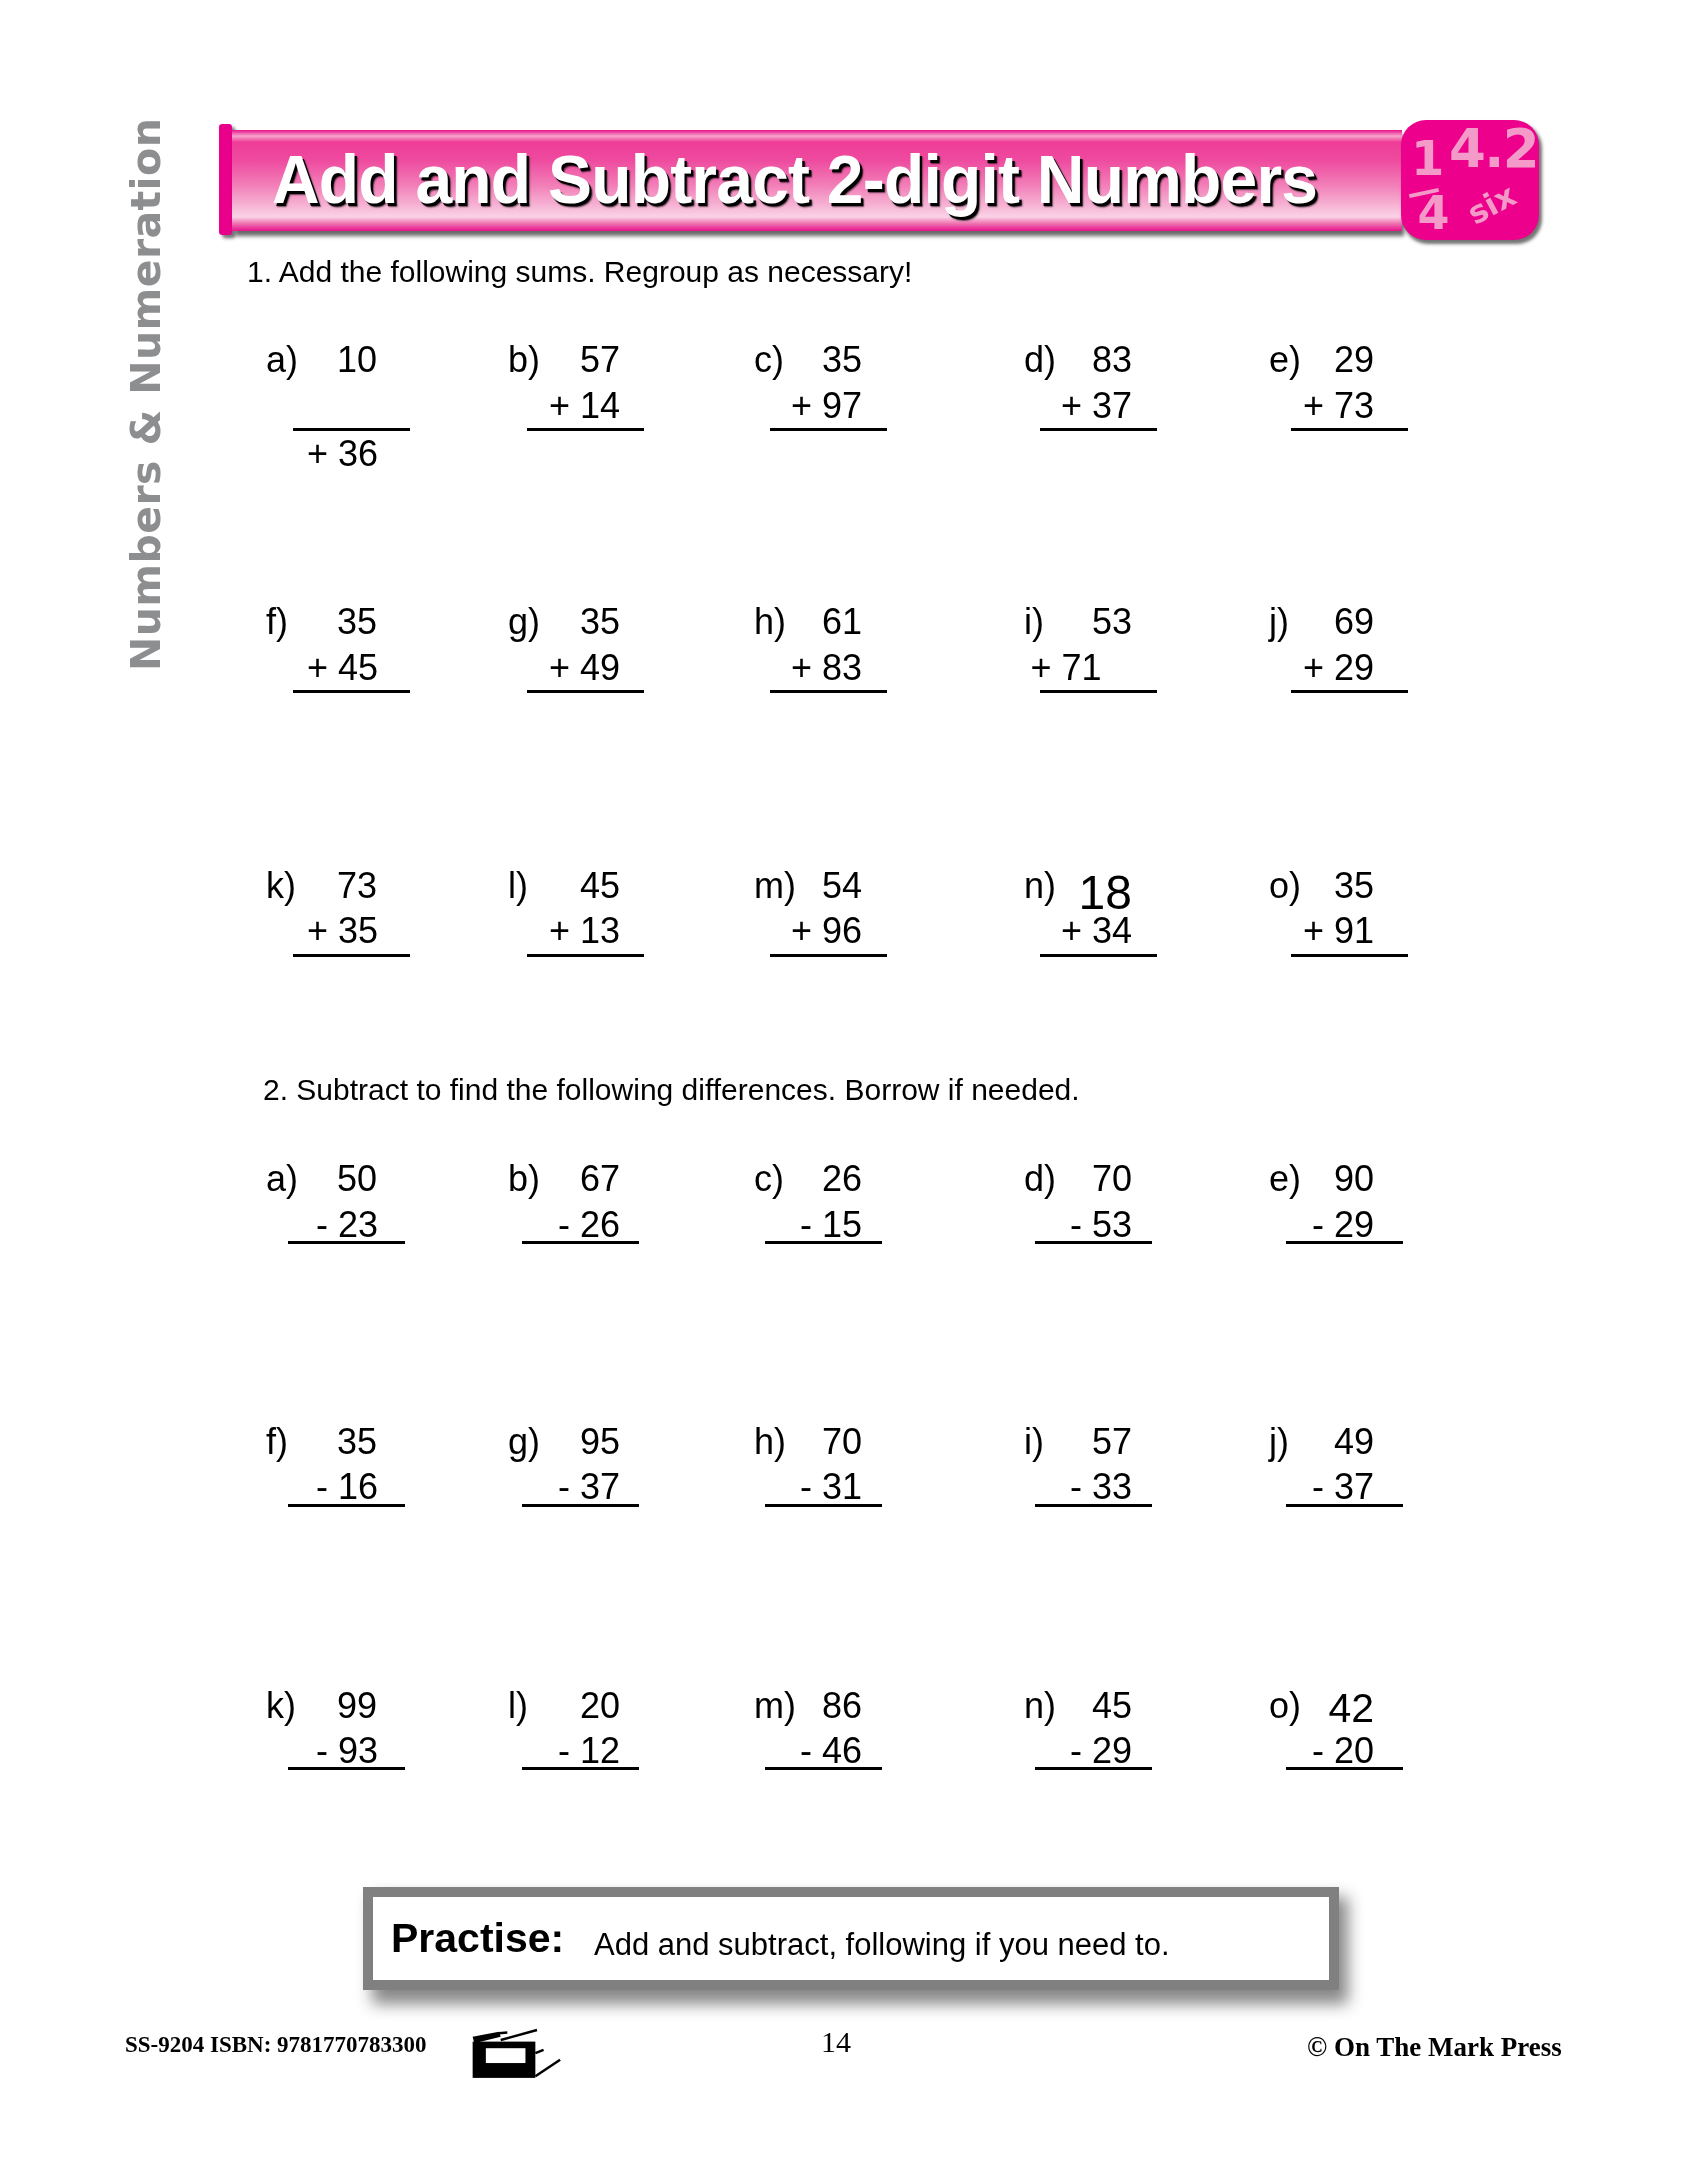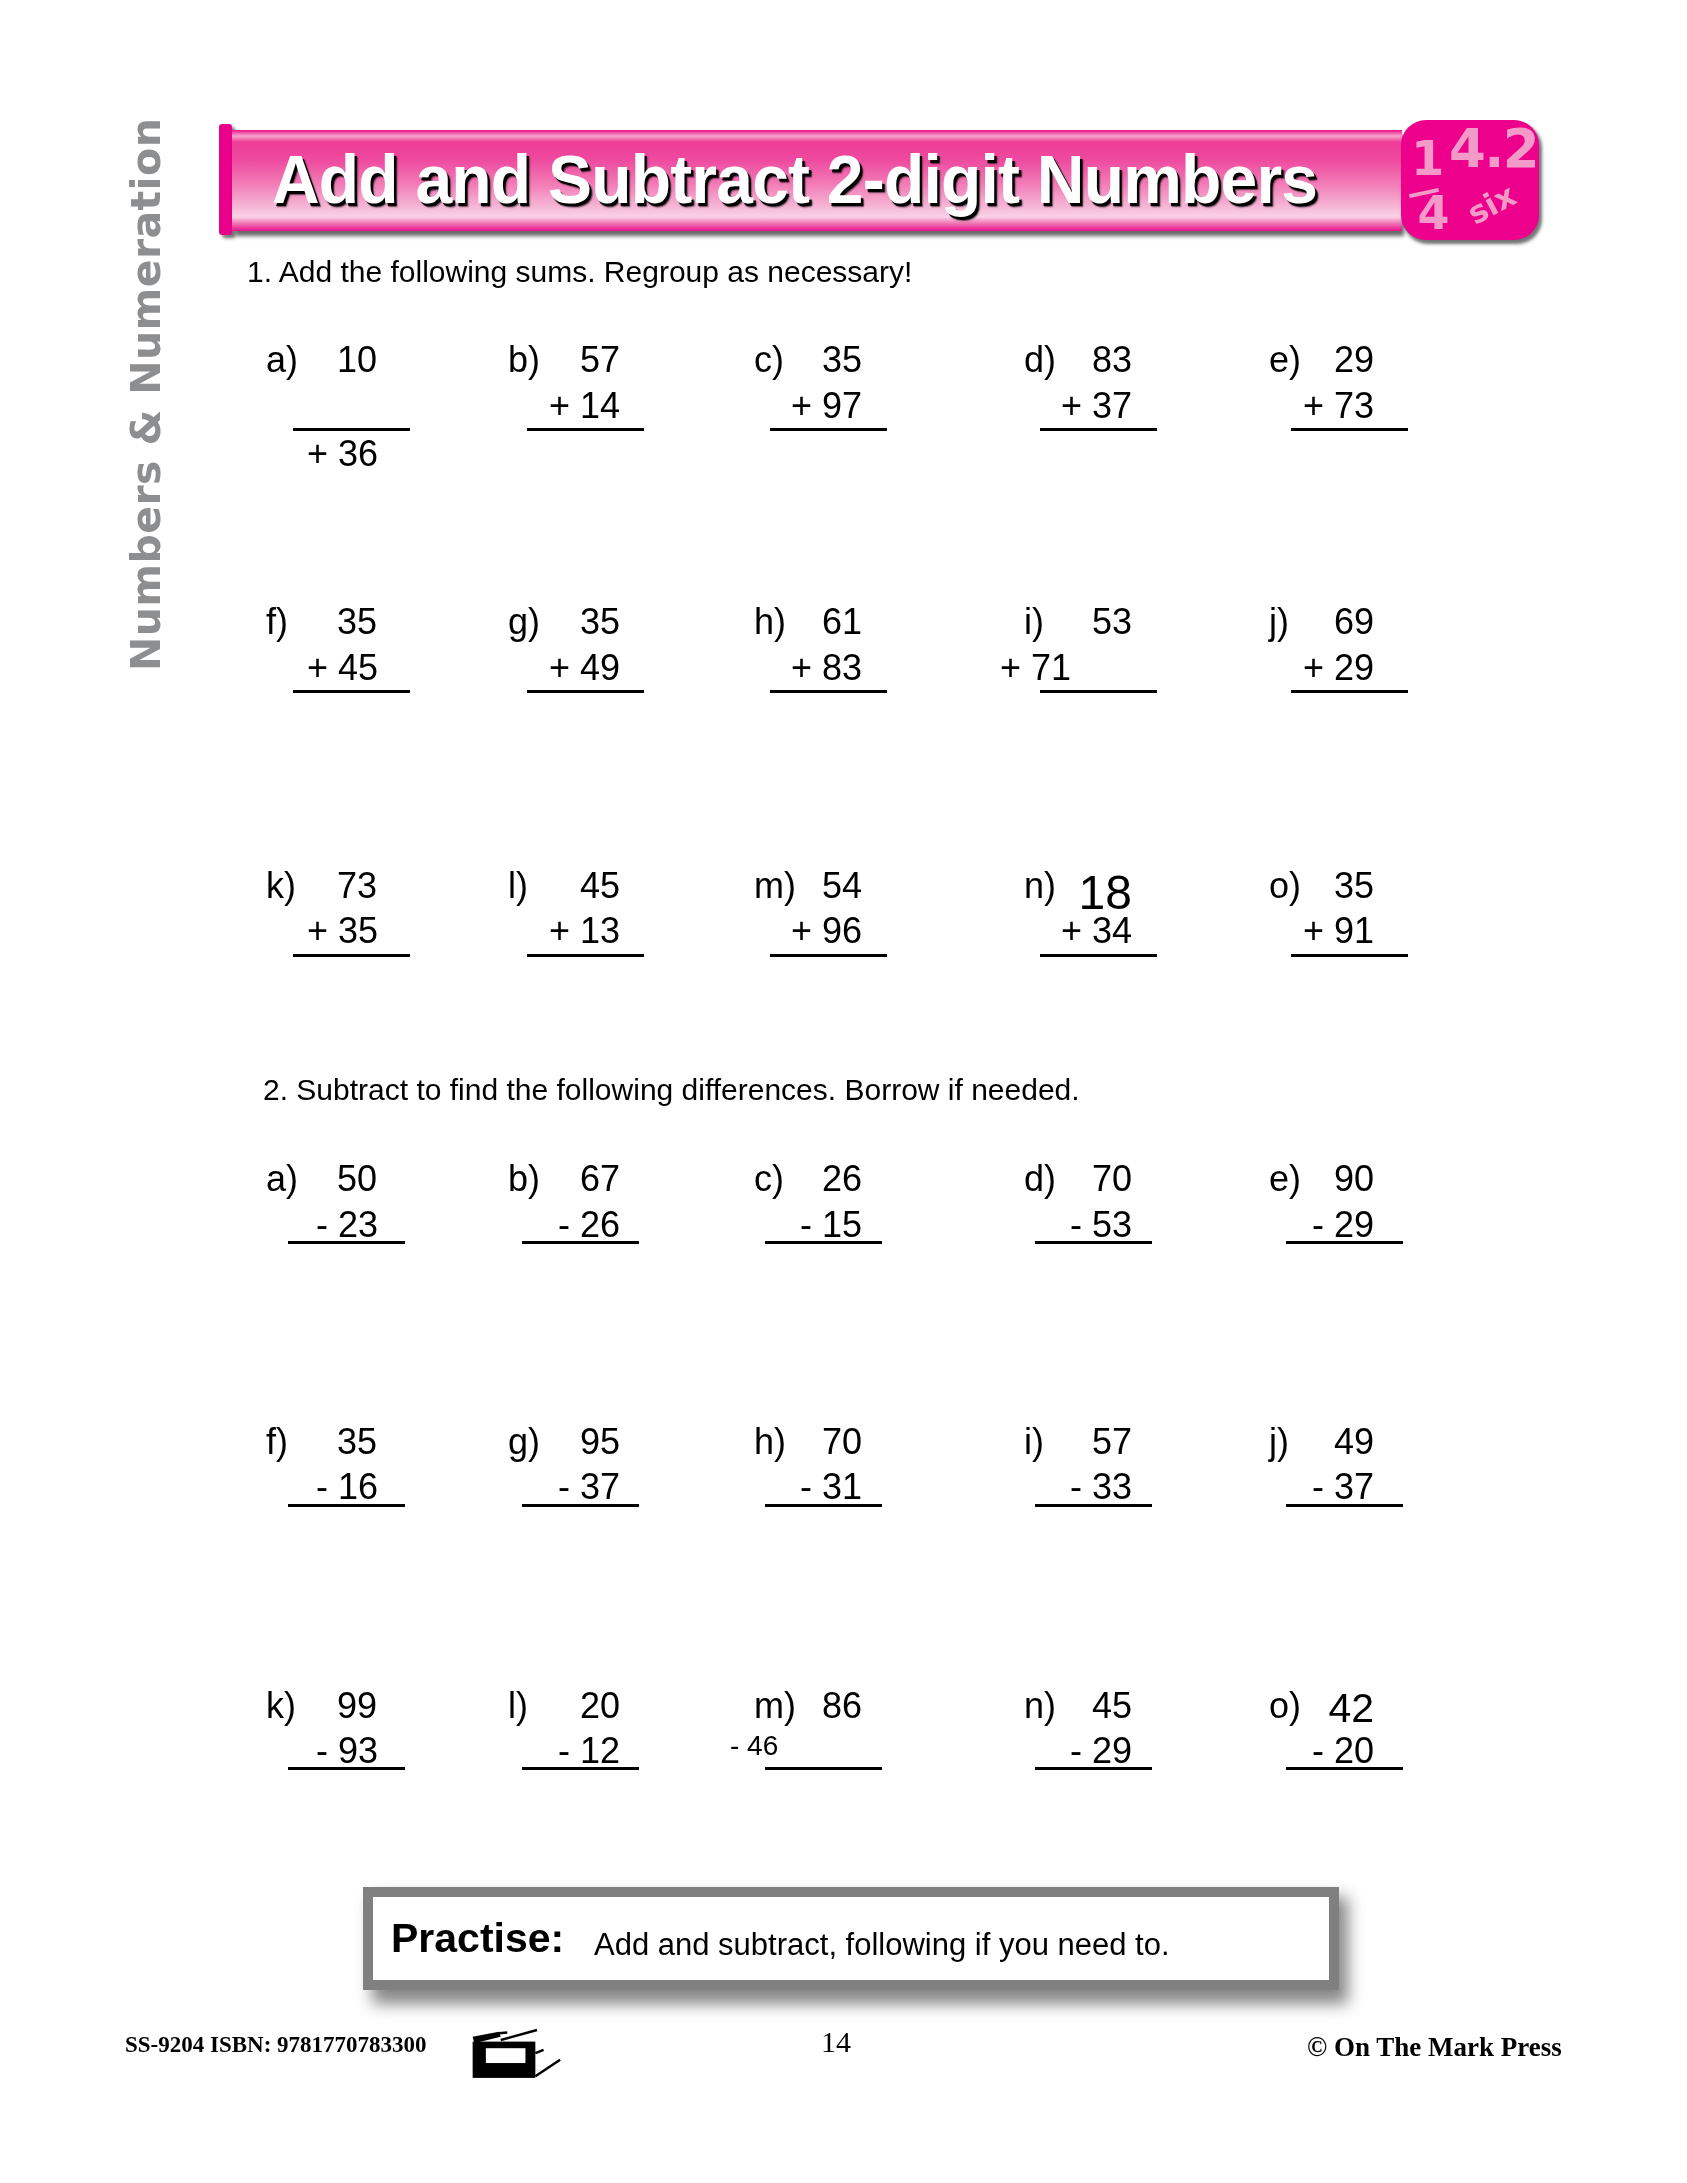--- a/index.html
+++ b/index.html
@@ -130,21 +130,21 @@
     </div>
     <div style="position: absolute; left: 0px; top: 0px;">
       <div class="abs" style="left: 754px; top: 601px; font-size: 36px;">h)</div>
       <div class="abs" style="left: 763px; width: 99px; top: 601px; font-size: 36px; text-align: right;">61</div>
       <div class="abs" style="left: 730px; width: 132px; top: 647px; font-size: 36px; text-align: right; white-space: pre;">+ 83</div>
       <div class="abs" style="left: 770px; top: 690px; width: 117px; height: 3.3px; background: rgb(0, 0, 0);"></div>
     </div>
     <div style="position: absolute; left: 0px; top: 0px;">
       <div class="abs" style="left: 1024px; top: 601px; font-size: 36px;">i)</div>
       <div class="abs" style="left: 1033px; width: 99px; top: 601px; font-size: 36px; text-align: right;">53</div>
-      <div class="abs" style="left: 1000px; width: 132px; top: 647px; font-size: 36px; text-align: left; white-space: pre;">+ 71</div>
+      <div class="abs" style="left: 1000px; width: 132px; top: 647px; font-size: 36px; text-align: center; white-space: pre;">+ 71</div>
       <div class="abs" style="left: 1040px; top: 690px; width: 117px; height: 3.3px; background: rgb(0, 0, 0);"></div>
     </div>
     <div style="position: absolute; left: 0px; top: 0px;">
       <div class="abs" style="left: 1269px; top: 601px; font-size: 36px;">j)</div>
       <div class="abs" style="left: 1275px; width: 99px; top: 601px; font-size: 36px; text-align: right;">69</div>
       <div class="abs" style="left: 1242px; width: 132px; top: 647px; font-size: 36px; text-align: right; white-space: pre;">+ 29</div>
       <div class="abs" style="left: 1291px; top: 690px; width: 117px; height: 3.3px; background: rgb(0, 0, 0);"></div>
     </div>
     <div style="position: absolute; left: 0px; top: 0px;">
       <div class="abs" style="left: 266px; top: 865px; font-size: 36px;">k)</div>
@@ -248,21 +248,21 @@
     </div>
     <div style="position: absolute; left: 0px; top: 0px;">
       <div class="abs" style="left: 508px; top: 1685px; font-size: 36px;">l)</div>
       <div class="abs" style="left: 521px; width: 99px; top: 1685px; font-size: 36px; text-align: right;">20</div>
       <div class="abs" style="left: 488px; width: 132px; top: 1730px; font-size: 36px; text-align: right; white-space: pre;">- 12</div>
       <div class="abs" style="left: 522px; top: 1767px; width: 117px; height: 3.3px; background: rgb(0, 0, 0);"></div>
     </div>
     <div style="position: absolute; left: 0px; top: 0px;">
       <div class="abs" style="left: 754px; top: 1685px; font-size: 36px;">m)</div>
       <div class="abs" style="left: 763px; width: 99px; top: 1685px; font-size: 36px; text-align: right;">86</div>
-      <div class="abs" style="left: 730px; width: 132px; top: 1730px; font-size: 28px; white-space: pre;">- 46</div>
+      <div class="abs" style="left: 730px; width: 132px; top: 1730px; font-size: 36px; text-align: right; white-space: pre;">- 46</div>
       <div class="abs" style="left: 765px; top: 1767px; width: 117px; height: 3.3px; background: rgb(0, 0, 0);"></div>
     </div>
     <div style="position: absolute; left: 0px; top: 0px;">
       <div class="abs" style="left: 1024px; top: 1685px; font-size: 36px;">n)</div>
       <div class="abs" style="left: 1033px; width: 99px; top: 1685px; font-size: 36px; text-align: right;">45</div>
       <div class="abs" style="left: 1000px; width: 132px; top: 1730px; font-size: 36px; text-align: right; white-space: pre;">- 29</div>
       <div class="abs" style="left: 1035px; top: 1767px; width: 117px; height: 3.3px; background: rgb(0, 0, 0);"></div>
     </div>
     <div style="position: absolute; left: 0px; top: 0px;">
       <div class="abs" style="left: 1269px; top: 1685px; font-size: 36px;">o)</div>

